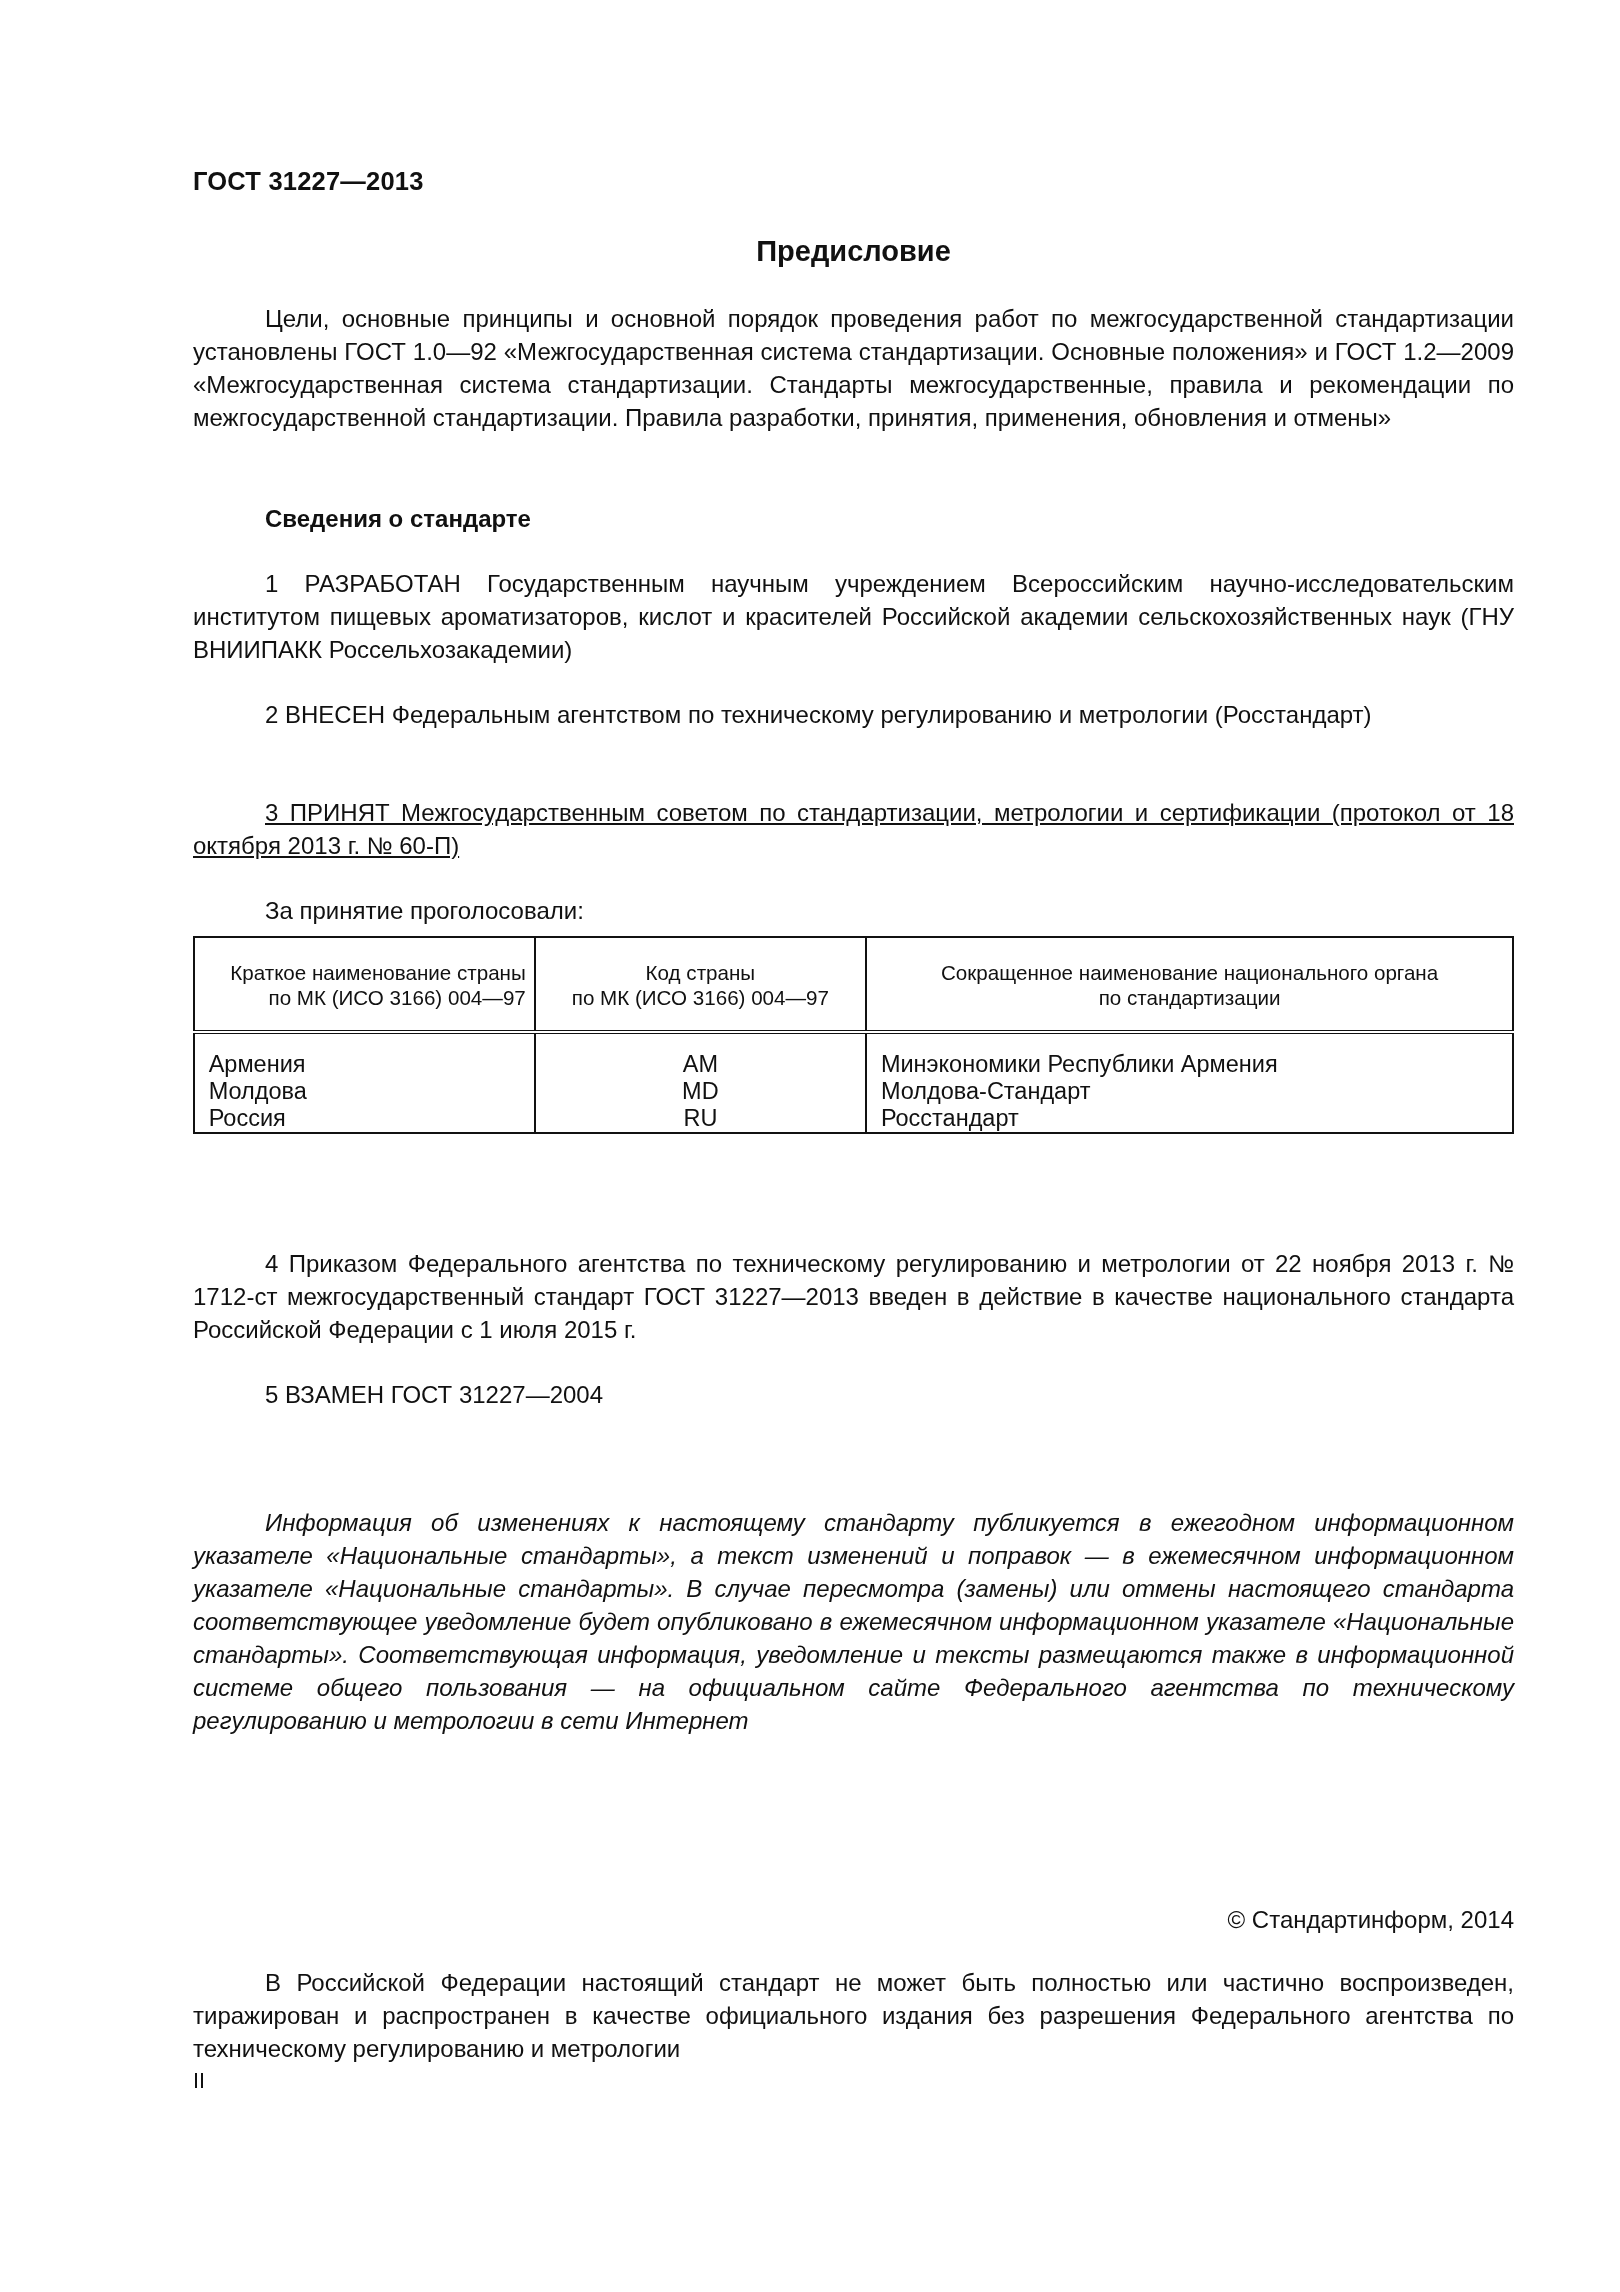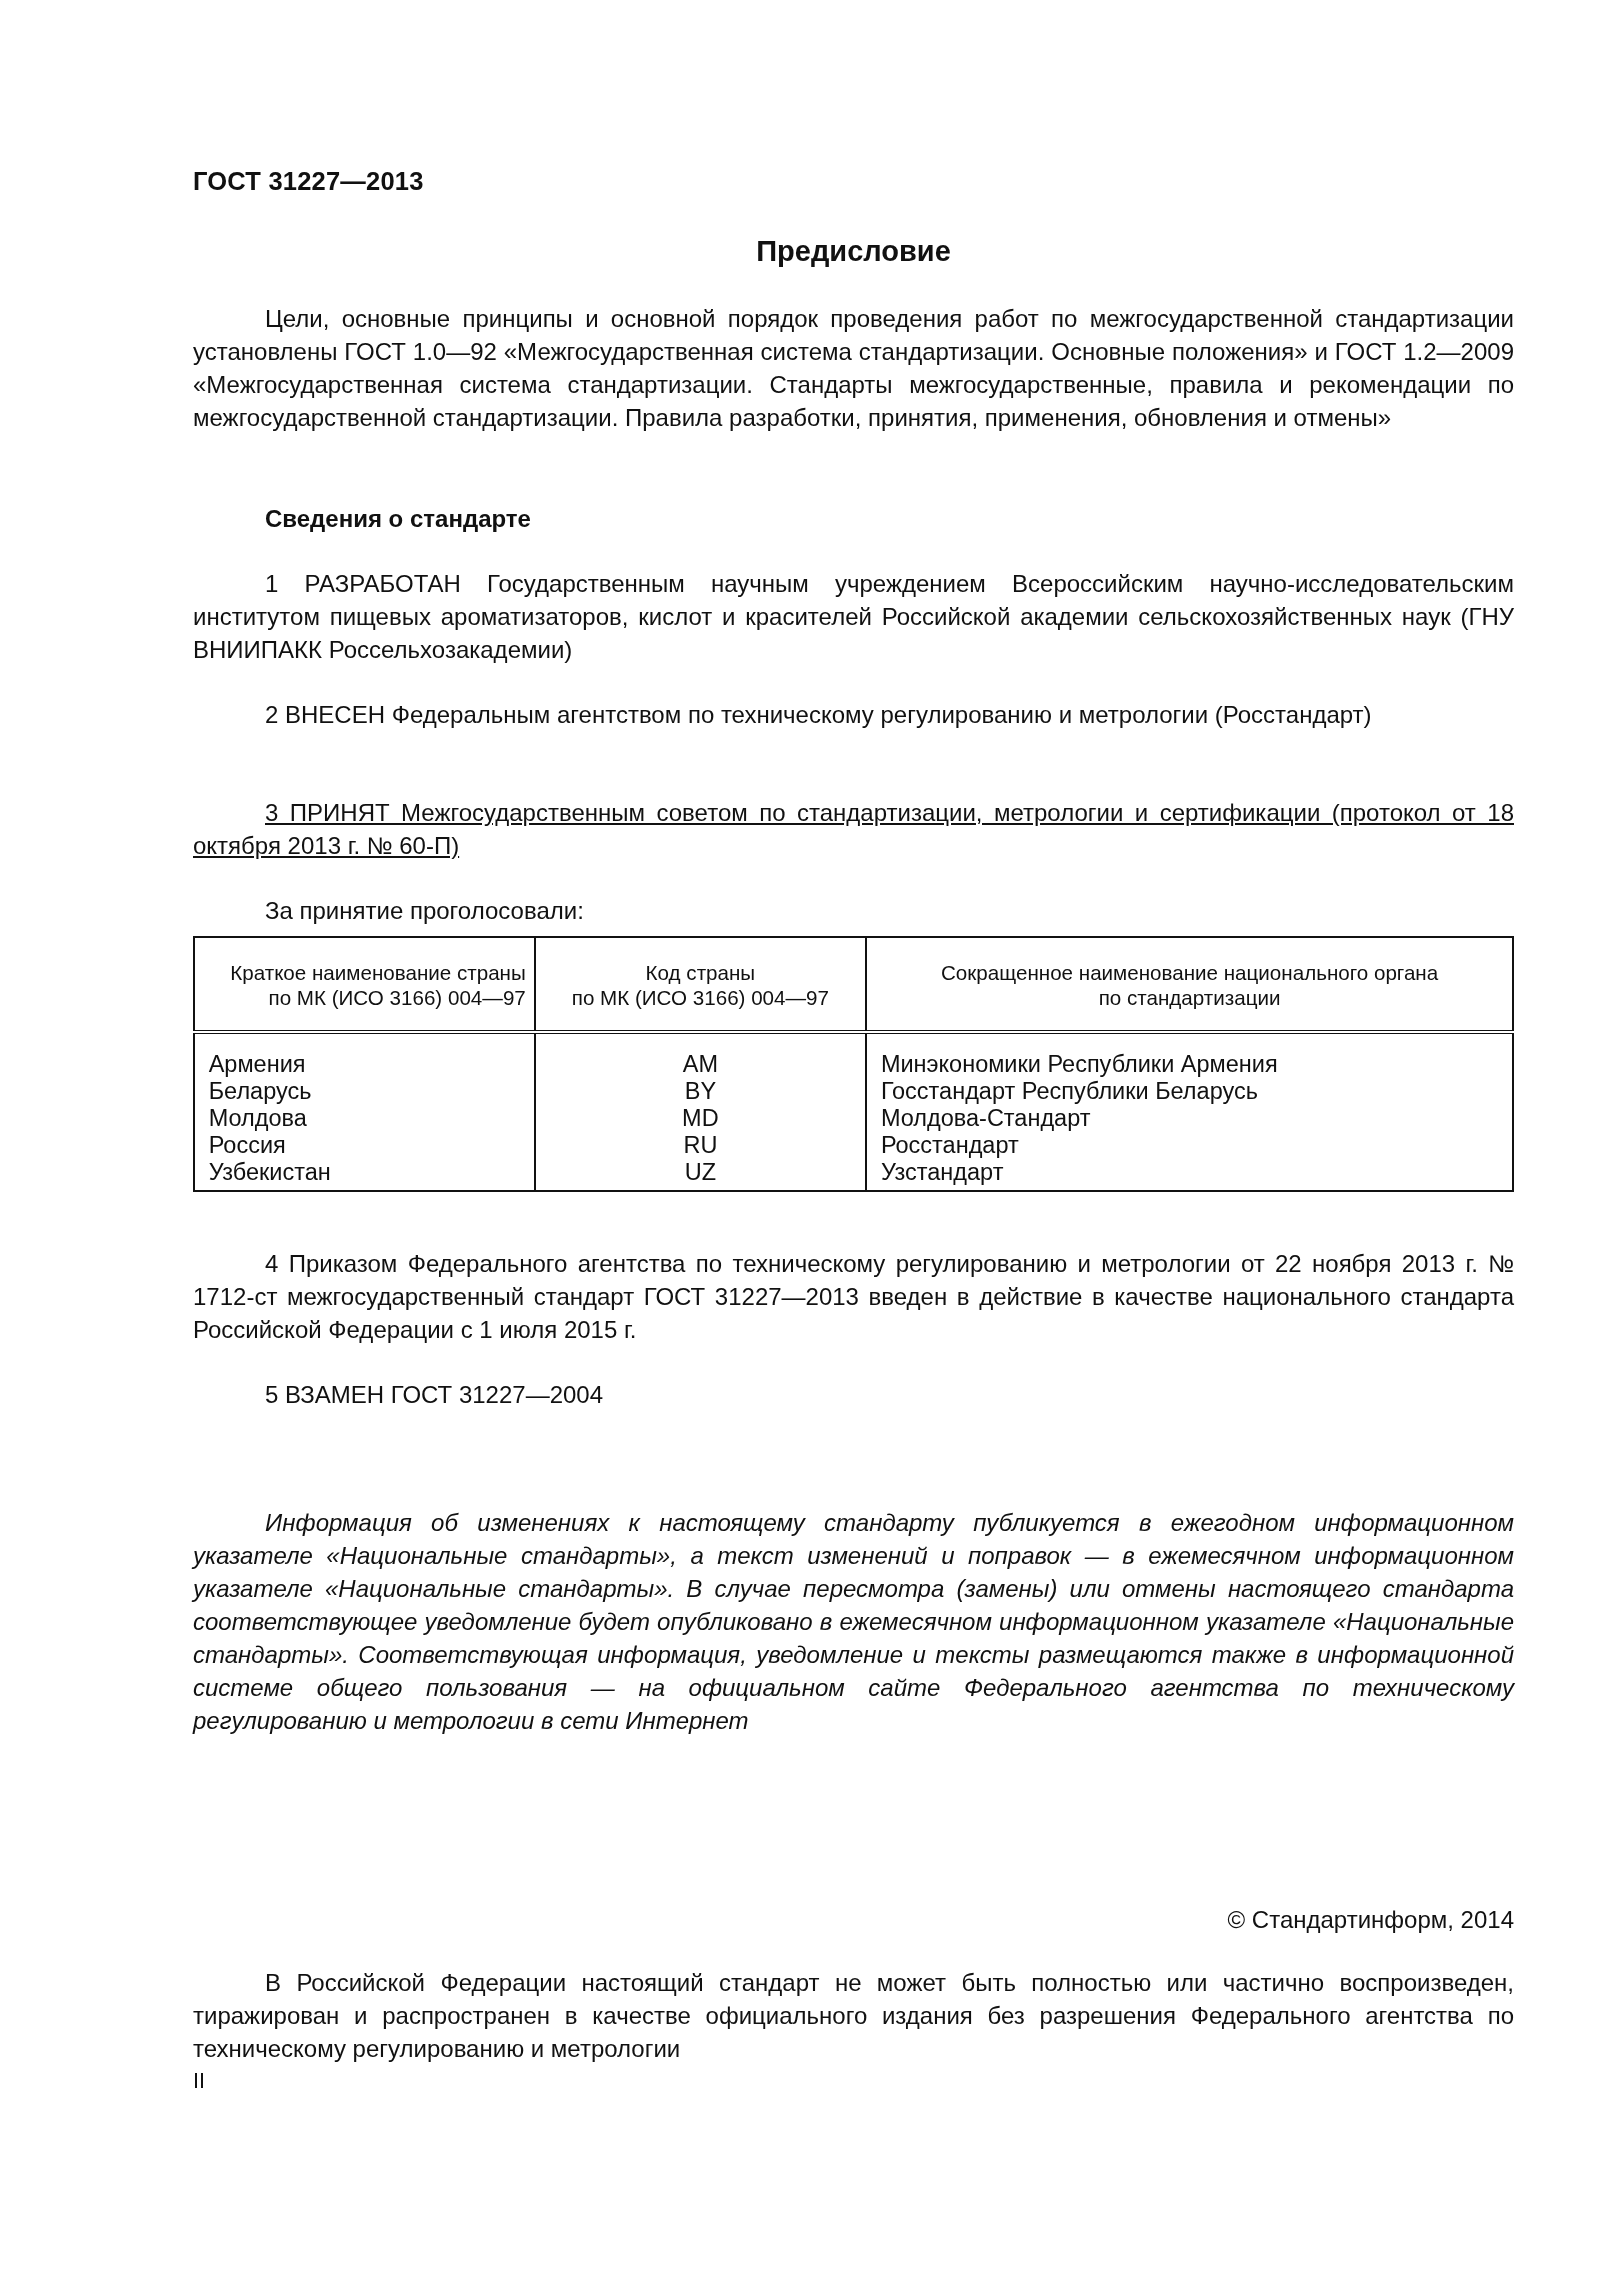--- a/index.html
+++ b/index.html
@@ -67,38 +67,28 @@
         </th>
       </tr>
     </thead>
     <tbody>
       <tr class="first">
         <td>Армения</td>
         <td class="code">AM</td>
         <td>Минэкономики Республики Армения</td>
       </tr>
       <tr>
-        <td>Беларусь</td>
-        <td class="code">BY</td>
-        <td>Госстандарт Республики Беларусь</td>
-      </tr>
-      <tr>
         <td>Молдова</td>
         <td class="code">MD</td>
         <td>Молдова-Стандарт</td>
       </tr>
       <tr>
         <td>Россия</td>
         <td class="code">RU</td>
         <td>Росстандарт</td>
-      </tr>
-      <tr class="last">
-        <td>Узбекистан</td>
-        <td class="code">UZ</td>
-        <td>Узстандарт</td>
       </tr>
     </tbody>
   </table>
 
   <p class="para" style="top:1247px;">4 Приказом Федерального агентства по техническому регулированию и метрологии от 22 ноября 2013 г. № 1712-ст межгосударственный стандарт ГОСТ 31227—2013 введен в действие в качестве национального стандарта Российской Федерации с 1 июля 2015 г.</p>
   <p class="para" style="top:1378px;">5 ВЗАМЕН ГОСТ 31227—2004</p>
 
   <p class="para italic" style="top:1506px;">Информация об изменениях к настоящему стандарту публикуется в ежегодном информационном указателе «Национальные стандарты», а текст изменений и поправок — в ежемесячном информационном указателе «Национальные стандарты». В случае пересмотра (замены) или отмены настоящего стандарта соответствующее уведомление будет опубликовано в ежемесячном информационном указателе «Национальные стандарты». Соответствующая информация, уведомление и тексты размещаются также в информационной системе общего пользования — на официальном сайте Федерального агентства по техническому регулированию и метрологии в сети Интернет</p>
 
   <div class="copyright">©  Стандартинформ, 2014</div>

